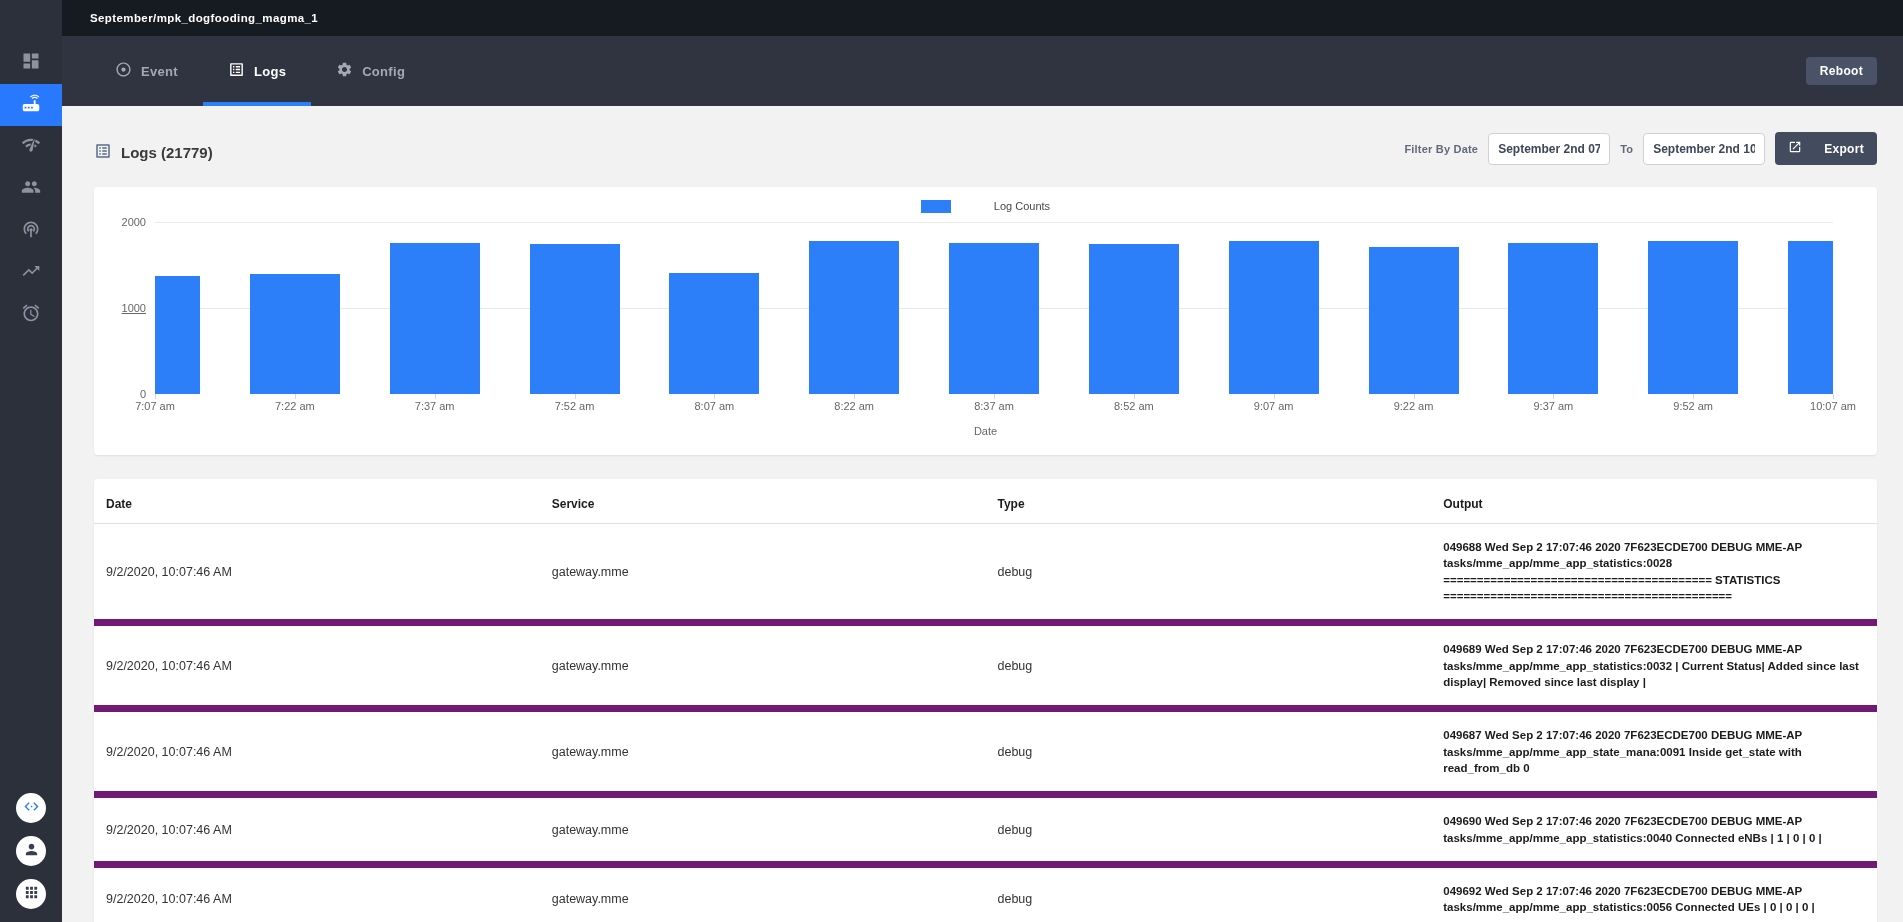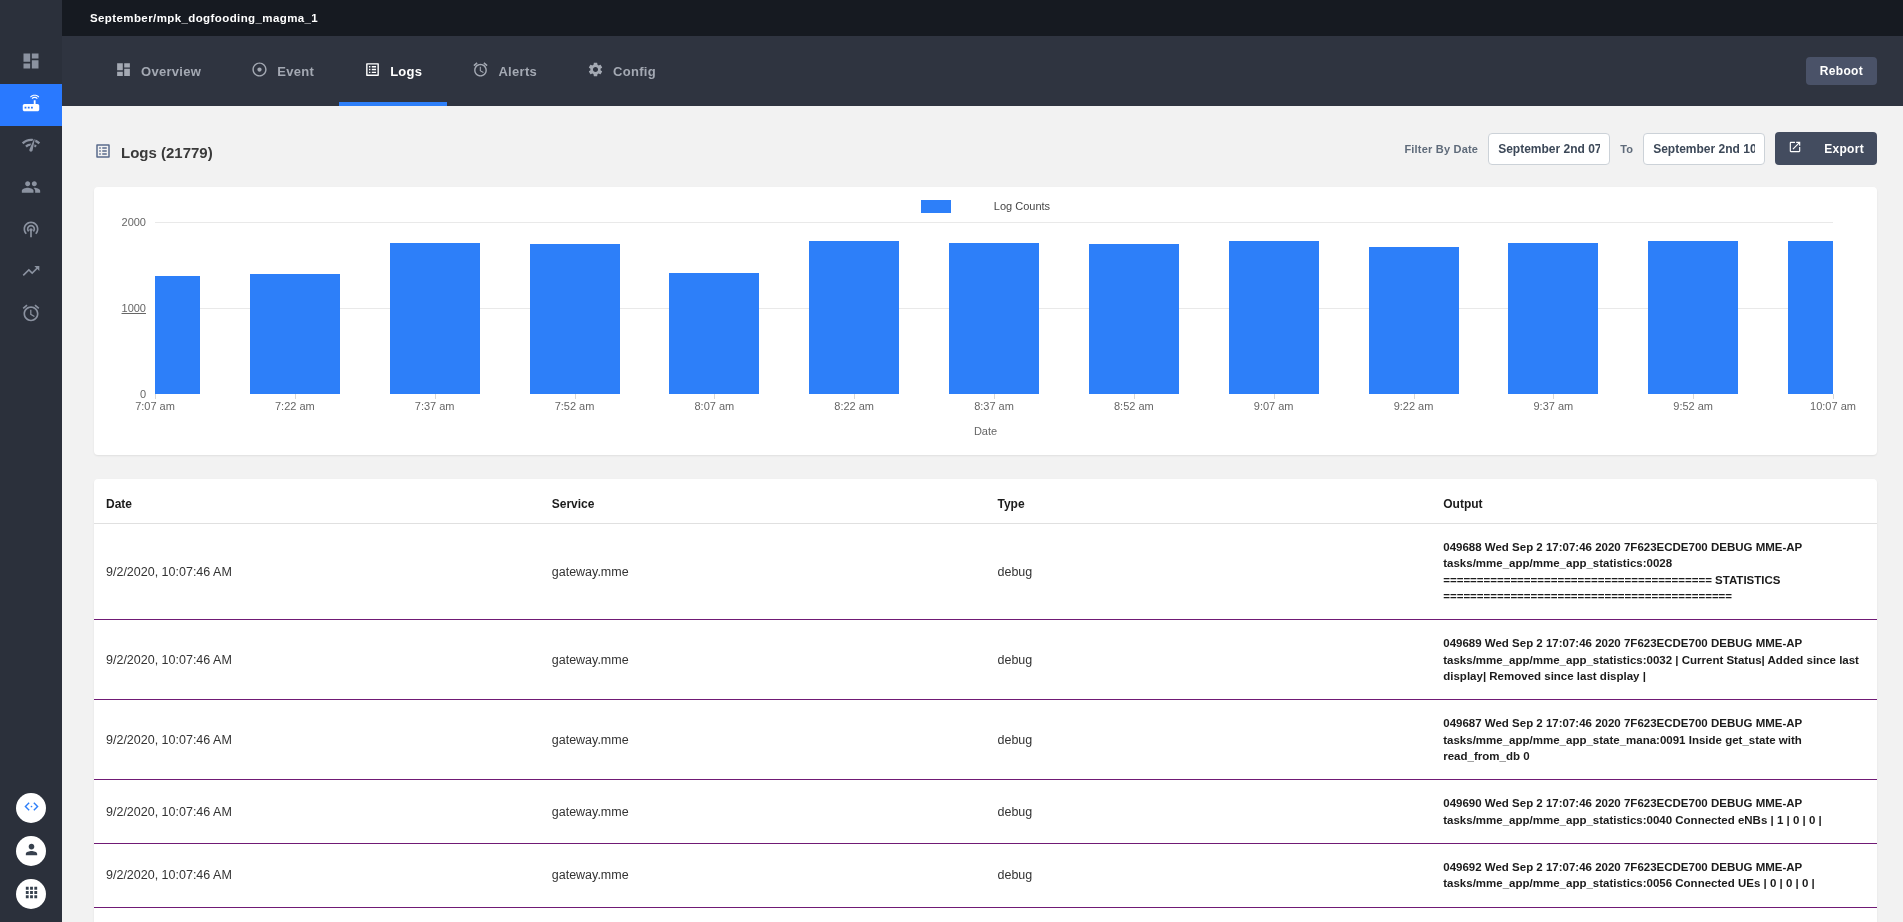--- a/index.html
+++ b/index.html
@@ -75,21 +75,21 @@
   .search-box { display:flex; align-items:center; width:198px; border-bottom:1px solid #8a8a8a; padding:3px 2px; gap:8px; }
   .search-box svg.mag { width:17px; height:17px; fill:#3f3f3f; flex:none; }
   .search-input { border:none; outline:none; flex:1; min-width:0; font-family:inherit; font-size:14.5px; color:#333; }
   .search-input::placeholder { color:#9b9b9b; }
   .search-clear { width:16px; height:16px; fill:#9b9b9b; flex:none; cursor:pointer; }
 
   table.logs { width:100%; border-collapse:collapse; table-layout:fixed; }
   table.logs th { text-align:left; font-size:12px; font-weight:bold; color:#1c1c1c;
                   padding:18px 12px 12px 12px; border-bottom:1px solid #e0e0e0; }
   table.logs td { vertical-align:middle; font-size:12.5px; color:#333;
-                  padding:15px 12px; border-bottom:1px solid #701a75; }
+                  padding:15px 12px; border-bottom:7px solid #701a75; }
   table.logs td.out { font-size:11.5px; font-weight:bold; color:#1b1b1b; line-height:1.42;
                       overflow-wrap:anywhere; word-break:break-word; padding-right:16px; }
 </style>
 </head>
 <body>
 
 <div class="siderail">
   <div style="height:42px"></div>
   <div class="rail-item">
     <span><svg viewBox="0 0 24 24" width="20" height="20" fill="#8b92a0">
@@ -144,41 +144,29 @@
   </div>
 </div>
 
 <div class="topbar">
   <span class="topbar-title">September/mpk_dogfooding_magma_1</span>
 </div>
 
 <div class="navbar">
   <div class="tab">
     <span><svg viewBox="0 0 24 24">
-          <path d="M3 13h8V3H3v10zm0 8h8v-6H3v6zm10 0h8V11h-8v10zm0-18v6h8V3h-8z"></path>
-        </svg></span>
-    <span>Overview</span>
-  </div>
-  <div class="tab">
-    <span><svg viewBox="0 0 24 24">
           <path d="M12 2C6.49 2 2 6.49 2 12s4.49 10 10 10 10-4.49 10-10S17.51 2 12 2zm0 18c-4.41 0-8-3.59-8-8s3.59-8 8-8 8 3.59 8 8-3.59 8-8 8zm3-8c0 1.66-1.34 3-3 3s-3-1.34-3-3 1.34-3 3-3 3 1.34 3 3z"></path>
         </svg></span>
     <span>Event</span>
   </div>
   <div class="tab active">
     <span><svg viewBox="0 0 24 24">
           <path d="M19 5v14H5V5h14m1.1-2H3.9c-.5 0-.9.4-.9.9v16.2c0 .4.4.9.9.9h16.2c.4 0 .9-.5.9-.9V3.9c0-.5-.5-.9-.9-.9zM11 7h6v2h-6V7zm0 4h6v2h-6v-2zm0 4h6v2h-6v-2zM7 7h2v2H7V7zm0 4h2v2H7v-2zm0 4h2v2H7v-2z"></path>
         </svg></span>
     <span>Logs</span>
-  </div>
-  <div class="tab">
-    <span><svg viewBox="0 0 24 24">
-          <path d="M22 5.72l-4.6-3.86-1.29 1.53 4.6 3.86L22 5.72zM7.88 3.39L6.6 1.86 2 5.71l1.29 1.53 4.59-3.85zM12.5 8H11v6l4.75 2.85.75-1.23-4-2.37V8zM12 4c-4.97 0-9 4.03-9 9s4.02 9 9 9c4.97 0 9-4.03 9-9s-4.03-9-9-9zm0 16c-3.87 0-7-3.13-7-7s3.13-7 7-7 7 3.13 7 7-3.13 7-7 7z"></path>
-        </svg></span>
-    <span>Alerts</span>
   </div>
   <div class="tab">
     <span><svg viewBox="0 0 24 24">
           <path d="M19.14 12.94c.04-.3.06-.61.06-.94 0-.32-.02-.64-.07-.94l2.03-1.58c.18-.14.23-.41.12-.61l-1.92-3.32c-.12-.22-.37-.29-.59-.22l-2.39.96c-.5-.38-1.03-.7-1.62-.94l-.36-2.54c-.04-.24-.24-.41-.48-.41h-3.84c-.24 0-.43.17-.47.41l-.36 2.54c-.59.24-1.13.57-1.62.94l-2.39-.96c-.22-.08-.47 0-.59.22L2.74 8.87c-.12.21-.08.47.12.61l2.03 1.58c-.05.3-.09.63-.09.94s.02.64.07.94l-2.03 1.58c-.18.14-.23.41-.12.61l1.92 3.32c.12.22.37.29.59.22l2.39-.96c.5.38 1.03.7 1.62.94l.36 2.54c.05.24.24.41.48.41h3.84c.24 0 .44-.17.47-.41l.36-2.54c.59-.24 1.13-.56 1.62-.94l2.39.96c.22.08.47 0 .59-.22l1.92-3.32c.12-.22.07-.47-.12-.61l-2.01-1.58zM12 15.6c-1.98 0-3.6-1.62-3.6-3.6s1.62-3.6 3.6-3.6 3.6 1.62 3.6 3.6-1.62 3.6-3.6 3.6z"></path>
         </svg></span>
     <span>Config</span>
   </div>
   <div class="nav-right">
     <button class="reboot-btn">Reboot</button>
   </div>

